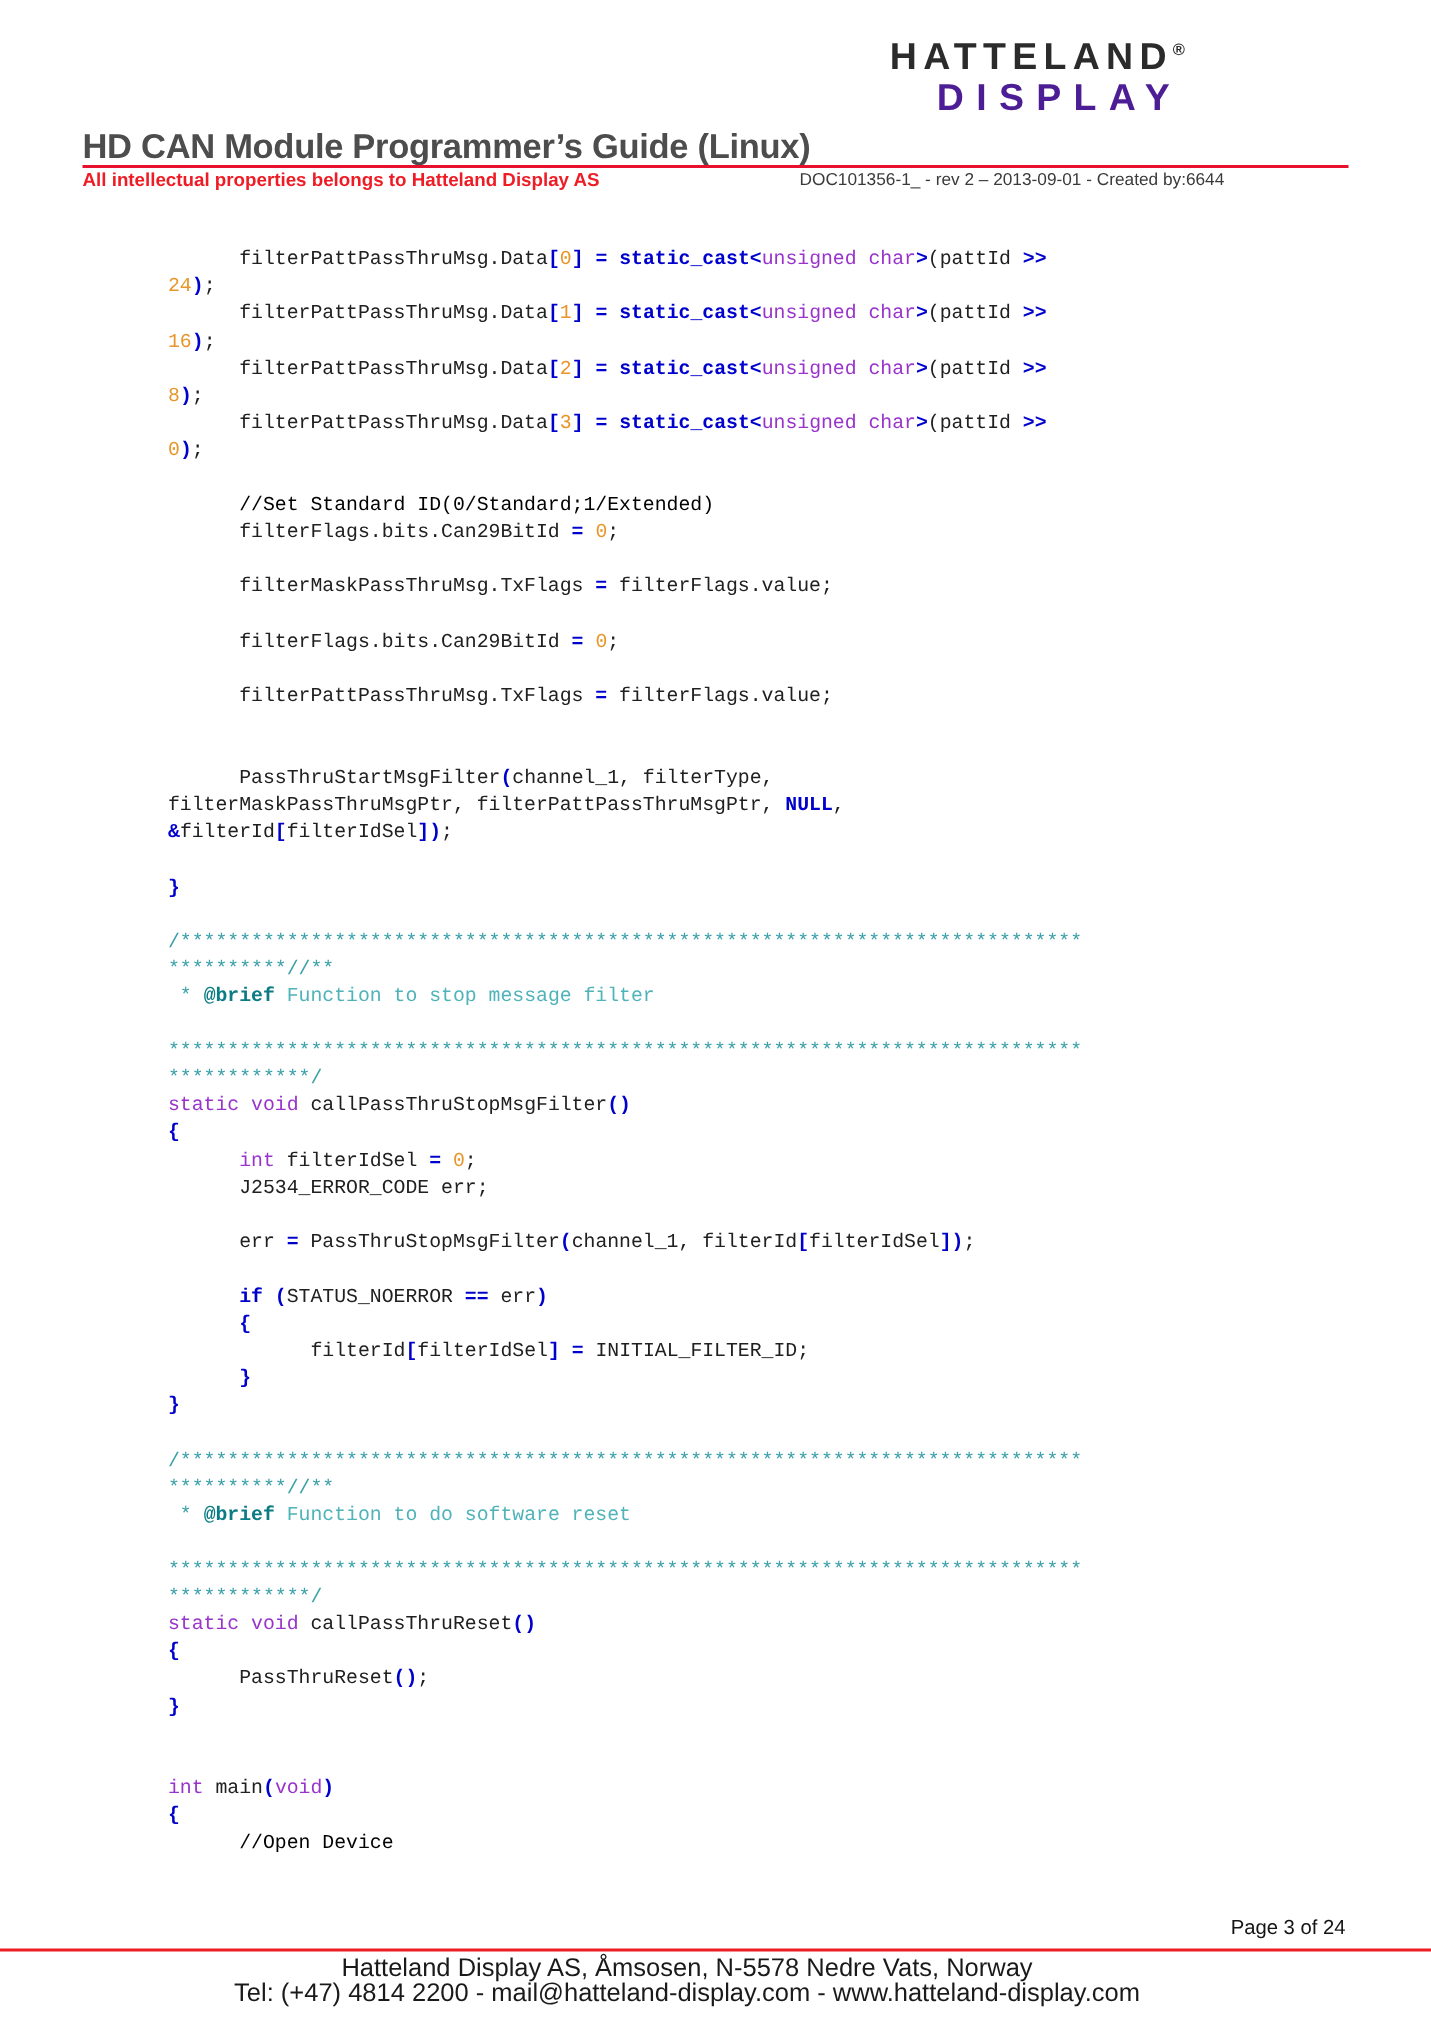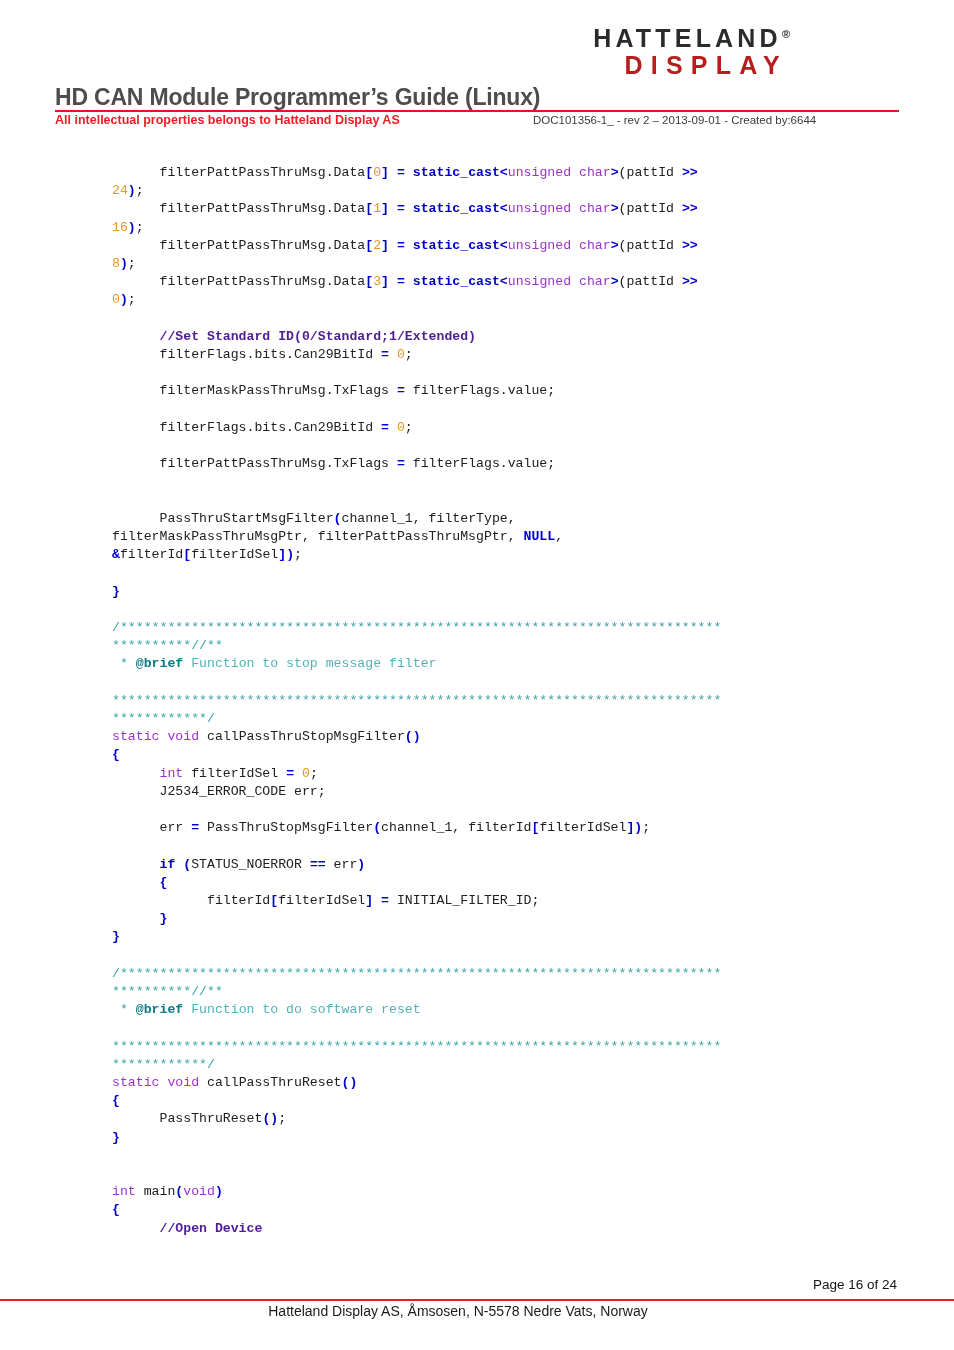--- a/index.html
+++ b/index.html
@@ -43,21 +43,21 @@
   .logo-reg {
     font-size: 11px;
     vertical-align: super;
     letter-spacing: 0;
   }
   .logo-line2 {
     font-family: "Liberation Sans", sans-serif;
     font-size: 25px;
     font-weight: bold;
     letter-spacing: 8.2px;
-    color: #b91c1c;
+    color: #4c1d95;
     white-space: nowrap;
     margin-top: 2px;
     padding-right: 2px;
   }
 
   .doc-title {
     position: absolute;
     left: 55px;
     top: 84px;
     font-size: 23px;
@@ -106,21 +106,21 @@
   }
   .code-body .ln { min-height: 18.2px; }
   .blank { height: 18.2px; }
 
   
   .t-plain  { color: #202020; }
   .t-kw     { color: #9933cc; }            
   .t-kwb    { color: #0000cc; font-weight: bold; }  
   .t-punc   { color: #0000cc; font-weight: bold; }  
   .t-num    { color: #e8962a; }            
-  .t-cmt    { color: #4c1d95; font-weight: bold; }            
+  .t-cmt    { color: #000000; }            
   .t-bcmt   { color: #3aa0a8; }            
   .t-brief  { color: #0b7b84; font-weight: bold; }  
   .t-bcmt-txt { color: #4fb3b8; }
   .page-number {
     position: absolute;
     right: 57px;
     top: 1277px;
     font-size: 13.5px;
     color: #141414;
     white-space: nowrap;
@@ -132,21 +132,21 @@
     width: 954px;
     height: 2.4px;
     background: #ee1c25;
   }
   .footer-text {
     position: absolute;
     left: 0;
     top: 1303px;
     width: 916px;
     text-align: center;
-    font-size: 14px;
+    font-size: 17px;
     color: #1a1a1a;
     line-height: 17px;
   }
 </style>
 </head>
 <body>
 
 <div class="page-header">
 
   <div class="logo">
@@ -155,17 +155,18 @@
   </div>
 
   <div class="doc-title">HD CAN Module Programmer’s Guide (Linux)</div>
   <div class="header-rule"></div>
   <div class="header-sub">All intellectual properties  belongs to Hatteland Display AS</div>
   <div class="header-docinfo">DOC101356-1_ - rev 2 – 2013-09-01 - Created by:6644</div>
 </div>
 
 <div class="code-body" id="code-body"><div class="ln"><span class="t-plain">      filterPattPassThruMsg.Data</span><span class="t-punc">[</span><span class="t-num">0</span><span class="t-punc">]</span><span class="t-plain"> </span><span class="t-punc">=</span><span class="t-plain"> </span><span class="t-kwb">static_cast</span><span class="t-punc">&lt;</span><span class="t-kw">unsigned char</span><span class="t-punc">&gt;</span><span class="t-plain">(pattId </span><span class="t-punc">&gt;&gt;</span></div><div class="ln"><span class="t-num">24</span><span class="t-punc">)</span><span class="t-plain">;</span></div><div class="ln"><span class="t-plain">      filterPattPassThruMsg.Data</span><span class="t-punc">[</span><span class="t-num">1</span><span class="t-punc">]</span><span class="t-plain"> </span><span class="t-punc">=</span><span class="t-plain"> </span><span class="t-kwb">static_cast</span><span class="t-punc">&lt;</span><span class="t-kw">unsigned char</span><span class="t-punc">&gt;</span><span class="t-plain">(pattId </span><span class="t-punc">&gt;&gt;</span></div><div class="ln"><span class="t-num">16</span><span class="t-punc">)</span><span class="t-plain">;</span></div><div class="ln"><span class="t-plain">      filterPattPassThruMsg.Data</span><span class="t-punc">[</span><span class="t-num">2</span><span class="t-punc">]</span><span class="t-plain"> </span><span class="t-punc">=</span><span class="t-plain"> </span><span class="t-kwb">static_cast</span><span class="t-punc">&lt;</span><span class="t-kw">unsigned char</span><span class="t-punc">&gt;</span><span class="t-plain">(pattId </span><span class="t-punc">&gt;&gt;</span></div><div class="ln"><span class="t-num">8</span><span class="t-punc">)</span><span class="t-plain">;</span></div><div class="ln"><span class="t-plain">      filterPattPassThruMsg.Data</span><span class="t-punc">[</span><span class="t-num">3</span><span class="t-punc">]</span><span class="t-plain"> </span><span class="t-punc">=</span><span class="t-plain"> </span><span class="t-kwb">static_cast</span><span class="t-punc">&lt;</span><span class="t-kw">unsigned char</span><span class="t-punc">&gt;</span><span class="t-plain">(pattId </span><span class="t-punc">&gt;&gt;</span></div><div class="ln"><span class="t-num">0</span><span class="t-punc">)</span><span class="t-plain">;</span></div><div class="ln blank">&nbsp;</div><div class="ln"><span class="t-cmt">      //Set Standard ID(0/Standard;1/Extended)</span></div><div class="ln"><span class="t-plain">      filterFlags.bits.Can29BitId </span><span class="t-punc">=</span><span class="t-plain"> </span><span class="t-num">0</span><span class="t-plain">;</span></div><div class="ln blank">&nbsp;</div><div class="ln"><span class="t-plain">      filterMaskPassThruMsg.TxFlags </span><span class="t-punc">=</span><span class="t-plain"> filterFlags.value;</span></div><div class="ln blank">&nbsp;</div><div class="ln"><span class="t-plain">      filterFlags.bits.Can29BitId </span><span class="t-punc">=</span><span class="t-plain"> </span><span class="t-num">0</span><span class="t-plain">;</span></div><div class="ln blank">&nbsp;</div><div class="ln"><span class="t-plain">      filterPattPassThruMsg.TxFlags </span><span class="t-punc">=</span><span class="t-plain"> filterFlags.value;</span></div><div class="ln blank">&nbsp;</div><div class="ln blank">&nbsp;</div><div class="ln"><span class="t-plain">      PassThruStartMsgFilter</span><span class="t-punc">(</span><span class="t-plain">channel_1, filterType,</span></div><div class="ln"><span class="t-plain">filterMaskPassThruMsgPtr, filterPattPassThruMsgPtr, </span><span class="t-kwb">NULL</span><span class="t-plain">,</span></div><div class="ln"><span class="t-punc">&amp;</span><span class="t-plain">filterId</span><span class="t-punc">[</span><span class="t-plain">filterIdSel</span><span class="t-punc">])</span><span class="t-plain">;</span></div><div class="ln blank">&nbsp;</div><div class="ln"><span class="t-punc">}</span></div><div class="ln blank">&nbsp;</div><div class="ln"><span class="t-bcmt">/****************************************************************************</span></div><div class="ln"><span class="t-bcmt">**********//**</span></div><div class="ln"><span class="t-bcmt"> * </span><span class="t-brief">@brief</span><span class="t-bcmt-txt"> Function to stop message filter</span></div><div class="ln blank">&nbsp;</div><div class="ln"><span class="t-bcmt">*****************************************************************************</span></div><div class="ln"><span class="t-bcmt">************/</span></div><div class="ln"><span class="t-kw">static void</span><span class="t-plain"> callPassThruStopMsgFilter</span><span class="t-punc">()</span></div><div class="ln"><span class="t-punc">{</span></div><div class="ln"><span class="t-plain">      </span><span class="t-kw">int</span><span class="t-plain"> filterIdSel </span><span class="t-punc">=</span><span class="t-plain"> </span><span class="t-num">0</span><span class="t-plain">;</span></div><div class="ln"><span class="t-plain">      J2534_ERROR_CODE err;</span></div><div class="ln blank">&nbsp;</div><div class="ln"><span class="t-plain">      err </span><span class="t-punc">=</span><span class="t-plain"> PassThruStopMsgFilter</span><span class="t-punc">(</span><span class="t-plain">channel_1, filterId</span><span class="t-punc">[</span><span class="t-plain">filterIdSel</span><span class="t-punc">])</span><span class="t-plain">;</span></div><div class="ln blank">&nbsp;</div><div class="ln"><span class="t-plain">      </span><span class="t-kwb">if</span><span class="t-plain"> </span><span class="t-punc">(</span><span class="t-plain">STATUS_NOERROR </span><span class="t-punc">==</span><span class="t-plain"> err</span><span class="t-punc">)</span></div><div class="ln"><span class="t-plain">      </span><span class="t-punc">{</span></div><div class="ln"><span class="t-plain">            filterId</span><span class="t-punc">[</span><span class="t-plain">filterIdSel</span><span class="t-punc">]</span><span class="t-plain"> </span><span class="t-punc">=</span><span class="t-plain"> INITIAL_FILTER_ID;</span></div><div class="ln"><span class="t-plain">      </span><span class="t-punc">}</span></div><div class="ln"><span class="t-punc">}</span></div><div class="ln blank">&nbsp;</div><div class="ln"><span class="t-bcmt">/****************************************************************************</span></div><div class="ln"><span class="t-bcmt">**********//**</span></div><div class="ln"><span class="t-bcmt"> * </span><span class="t-brief">@brief</span><span class="t-bcmt-txt"> Function to do software reset</span></div><div class="ln blank">&nbsp;</div><div class="ln"><span class="t-bcmt">*****************************************************************************</span></div><div class="ln"><span class="t-bcmt">************/</span></div><div class="ln"><span class="t-kw">static void</span><span class="t-plain"> callPassThruReset</span><span class="t-punc">()</span></div><div class="ln"><span class="t-punc">{</span></div><div class="ln"><span class="t-plain">      PassThruReset</span><span class="t-punc">()</span><span class="t-plain">;</span></div><div class="ln"><span class="t-punc">}</span></div><div class="ln blank">&nbsp;</div><div class="ln blank">&nbsp;</div><div class="ln"><span class="t-kw">int</span><span class="t-plain"> main</span><span class="t-punc">(</span><span class="t-kw">void</span><span class="t-punc">)</span></div><div class="ln"><span class="t-punc">{</span></div><div class="ln"><span class="t-cmt">      //Open Device</span></div></div>
 
-<div class="page-number">Page 16 of 24</div>
+<div class="page-number">Page 3 of 24</div>
 <div class="footer-rule"></div>
 <div class="footer-text">
   <div>Hatteland Display AS, Åmsosen, N-5578 Nedre Vats, Norway</div>
+  <div>Tel: (+47) 4814 2200 - mail@hatteland-display.com - www.hatteland-display.com</div>
 </div>
 
 </body></html>

